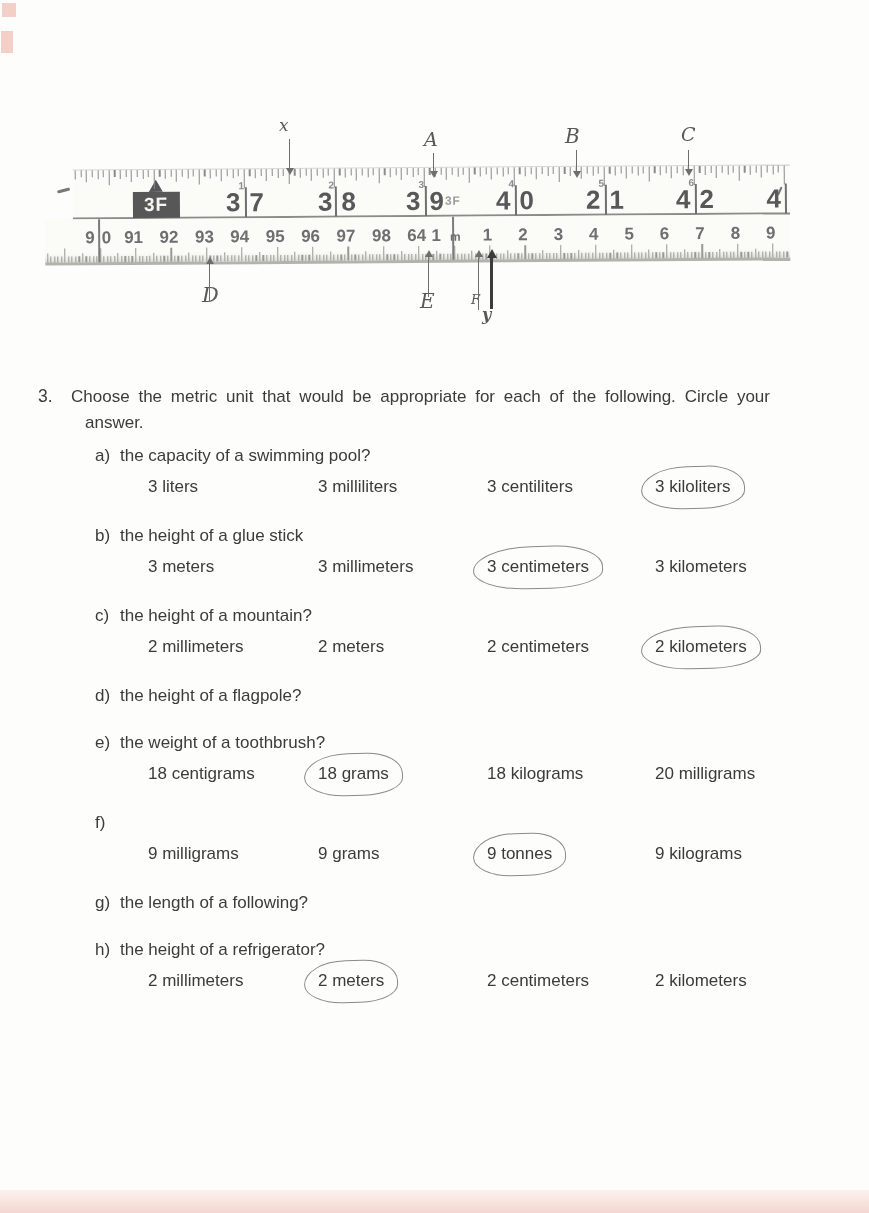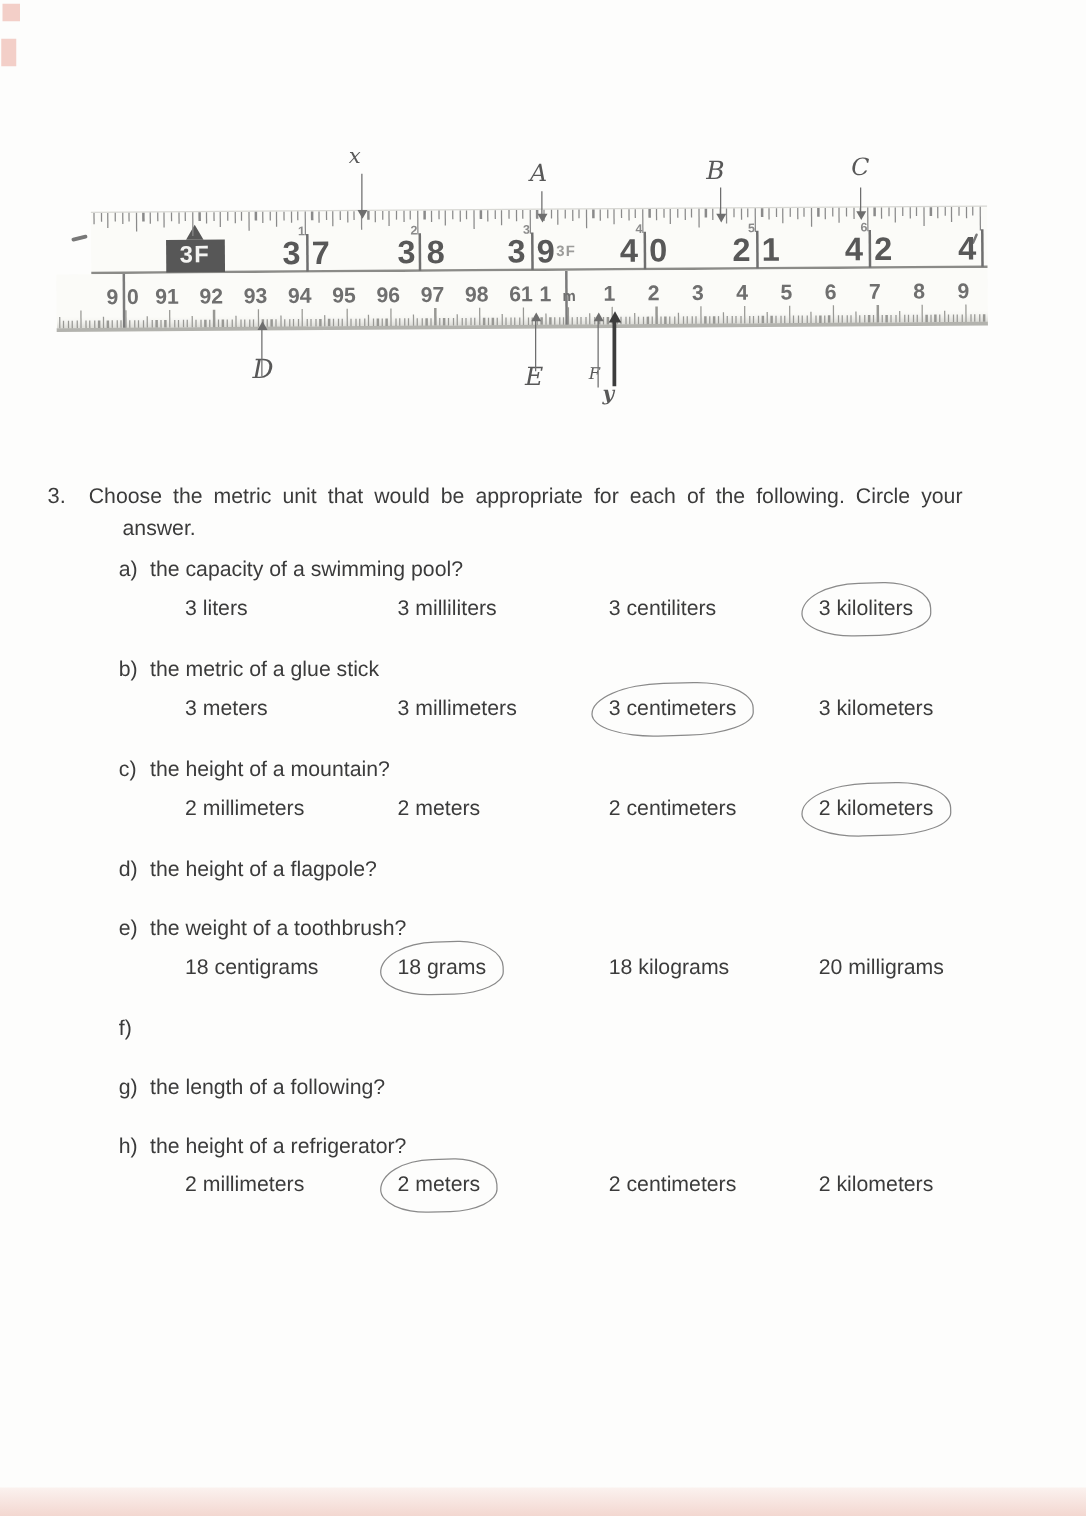--- a/index.html
+++ b/index.html
@@ -58,21 +58,21 @@
   .arr.up::after { top:-6px; border-bottom:7px solid #6e6e6e; }
   .arr.bold { width:3.2px; background:#3c3c3c; }
   .arr.bold::after { border-left-width:5.5px; border-right-width:5.5px; }
   .arr.bold.up::after { border-bottom:9px solid #3c3c3c; }
 
   
   .question { position:absolute; left:38px; top:386px; width:790px; font-size:17px; color:#3b3b3b; }
   .q-head { display:flex; }
   .q-no { width:33px; font-size:17.5px; }
   .q-text1 { width:699px; text-align:justify; text-align-last:justify; line-height:22px; }
-  .q-text2 { margin-left:60px; line-height:22px; margin-top:4px; }
+  .q-text2 { margin-left:47px; line-height:22px; margin-top:4px; }
   .q-items { margin-top:12px; margin-left:57px; }
   .q-item { margin-bottom:27px; }
   .q-prompt-row { display:flex; margin-bottom:9px; }
   .q-letter { width:25px; }
   .q-options { display:grid; grid-template-columns:170px 169px 168px auto; margin-left:53px; line-height:24px; }
   .opt { white-space:nowrap; }
   .circled { position:relative; display:inline-block; }
   .circled::before { content:""; position:absolute; left:-14px; right:-14px; top:-9px; bottom:-10px;
     border:1.7px solid #8a8a8a; border-radius:55% 45% 50% 50% / 68% 62% 50% 55%;
     transform:rotate(-1.5deg); pointer-events:none; }
@@ -453,21 +453,21 @@
           <div class="cm-tall" style="left: 53px;"></div>
           <div class="cm-num split" style="left: 53px;">90</div>
           <div class="cm-num" style="left: 88.4px;">91</div>
           <div class="cm-num" style="left: 123.8px;">92</div>
           <div class="cm-num" style="left: 159.2px;">93</div>
           <div class="cm-num" style="left: 194.6px;">94</div>
           <div class="cm-num" style="left: 230px;">95</div>
           <div class="cm-num" style="left: 265.4px;">96</div>
           <div class="cm-num" style="left: 300.8px;">97</div>
           <div class="cm-num" style="left: 336.2px;">98</div>
-          <div class="cm-num" style="left: 371.6px;">61</div>
+          <div class="cm-num" style="left: 371.6px;">64</div>
           <div class="cm-tall" style="left: 407px;"></div>
           <div class="cm-num" style="left: 401px;">1<span class="cm-unit" style="margin-left: 9px;">m</span></div>
           <div class="cm-num" style="left: 442.4px;">1</div>
           <div class="cm-num" style="left: 477.8px;">2</div>
           <div class="cm-num" style="left: 513.2px;">3</div>
           <div class="cm-num" style="left: 548.6px;">4</div>
           <div class="cm-num" style="left: 584px;">5</div>
           <div class="cm-num" style="left: 619.4px;">6</div>
           <div class="cm-num" style="left: 654.8px;">7</div>
           <div class="cm-num" style="left: 690.2px;">8</div>
@@ -510,21 +510,21 @@
           <div class="q-options">
             <div class="opt-cell"><span class="opt">3 liters</span></div>
             <div class="opt-cell"><span class="opt">3 milliliters</span></div>
             <div class="opt-cell"><span class="opt">3 centiliters</span></div>
             <div class="opt-cell"><span class="opt circled">3 kiloliters</span></div>
           </div>
         </div>
         <div class="q-item">
           <div class="q-prompt-row">
             <div class="q-letter">b)</div>
-            <div class="q-prompt">the metric of a glue stick</div>
+            <div class="q-prompt">the height of a glue stick</div>
           </div>
           <div class="q-options">
             <div class="opt-cell"><span class="opt">3 meters</span></div>
             <div class="opt-cell"><span class="opt">3 millimeters</span></div>
             <div class="opt-cell"><span class="opt circled">3 centimeters</span></div>
             <div class="opt-cell"><span class="opt">3 kilometers</span></div>
           </div>
         </div>
         <div class="q-item">
           <div class="q-prompt-row">
@@ -553,20 +553,26 @@
             <div class="opt-cell"><span class="opt">18 centigrams</span></div>
             <div class="opt-cell"><span class="opt circled">18 grams</span></div>
             <div class="opt-cell"><span class="opt">18 kilograms</span></div>
             <div class="opt-cell"><span class="opt">20 milligrams</span></div>
           </div>
         </div>
         <div class="q-item">
           <div class="q-prompt-row">
             <div class="q-letter">f)</div>
           </div>
+          <div class="q-options">
+            <div class="opt-cell"><span class="opt">9 milligrams</span></div>
+            <div class="opt-cell"><span class="opt">9 grams</span></div>
+            <div class="opt-cell"><span class="opt circled">9 tonnes</span></div>
+            <div class="opt-cell"><span class="opt">9 kilograms</span></div>
+          </div>
         </div>
         <div class="q-item">
           <div class="q-prompt-row">
             <div class="q-letter">g)</div>
             <div class="q-prompt">the length of a following?</div>
           </div>
         </div>
         <div class="q-item">
           <div class="q-prompt-row">
             <div class="q-letter">h)</div>

